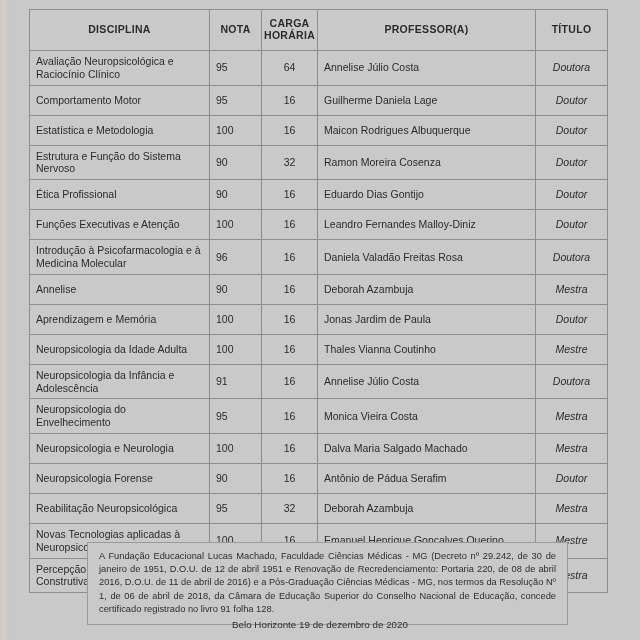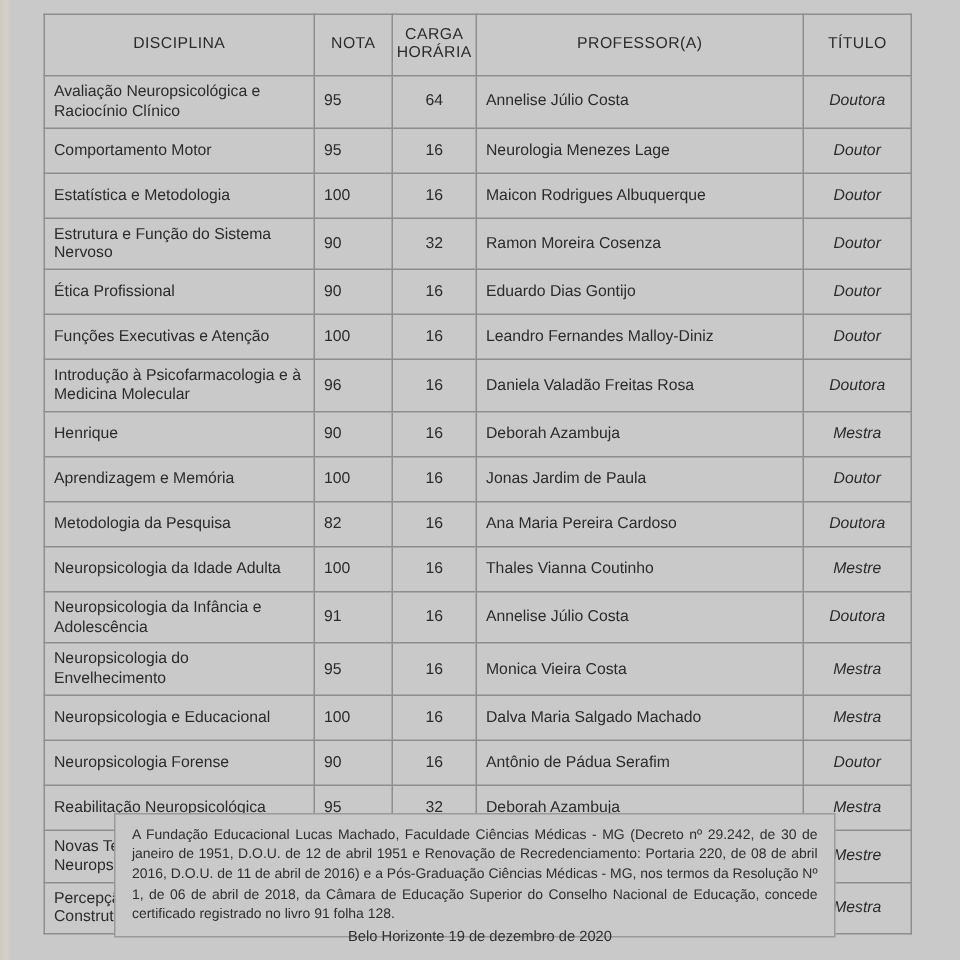--- a/index.html
+++ b/index.html
@@ -42,21 +42,21 @@
     table-layout: fixed;
   }
   .grades-table td, .grades-table th {
     border: 1px solid #8e8e8e;
     color: #2b2b2b;
     background: #c9c9c9;
     vertical-align: middle;
   }
   .grades-table thead th {
     font-size: 10.5px;
-    font-weight: normal;
+    font-weight: bold;
     text-align: center;
     letter-spacing: 0.3px;
     padding: 5px 2px;
     height: 30px;
     line-height: 1.12;
   }
   .col-disciplina { width: 180px; }
   .col-nota       { width: 52px;  }
   .col-carga      { width: 56px;  }
   .col-professor  { width: 218px; }
@@ -69,21 +69,21 @@
     height: 21px;
   }
   td.cell-disciplina { text-align: left;   padding-left: 7px; margin-left: 11px; }
   td.cell-nota       { text-align: left; }
   td.cell-carga      { text-align: center; }
   td.cell-professor  { text-align: left;   padding-left: 8px; }
   td.cell-titulo     { text-align: center; font-style: italic; }
 
   .footnote-box {
     position: absolute;
-    left: 76px;
+    left: 87px;
     top: 542px;
     width: 481px;
     box-sizing: border-box;
     border: 1px solid #9a9a9a;
     background: #c9c9c9;
     padding: 7px 11px 8px 11px;
   }
   .footnote-text {
     margin: 0;
     font-size: 9.3px;
@@ -135,21 +135,21 @@
           <td class="cell-disciplina">Avaliação Neuropsicológica e Raciocínio Clínico</td>
           <td class="cell-nota">95</td>
           <td class="cell-carga">64</td>
           <td class="cell-professor">Annelise Júlio Costa</td>
           <td class="cell-titulo">Doutora</td>
         </tr>
         <tr>
           <td class="cell-disciplina">Comportamento Motor</td>
           <td class="cell-nota">95</td>
           <td class="cell-carga">16</td>
-          <td class="cell-professor">Neurologia Menezes Lage</td>
+          <td class="cell-professor">Guilherme Daniela Lage</td>
           <td class="cell-titulo">Doutor</td>
         </tr>
         <tr>
           <td class="cell-disciplina">Estatística e Metodologia</td>
           <td class="cell-nota">100</td>
           <td class="cell-carga">16</td>
           <td class="cell-professor">Maicon Rodrigues Albuquerque</td>
           <td class="cell-titulo">Doutor</td>
         </tr>
         <tr>
@@ -174,39 +174,32 @@
           <td class="cell-titulo">Doutor</td>
         </tr>
         <tr>
           <td class="cell-disciplina">Introdução à Psicofarmacologia e à Medicina Molecular</td>
           <td class="cell-nota">96</td>
           <td class="cell-carga">16</td>
           <td class="cell-professor">Daniela Valadão Freitas Rosa</td>
           <td class="cell-titulo">Doutora</td>
         </tr>
         <tr>
-          <td class="cell-disciplina">Henrique</td>
+          <td class="cell-disciplina">Annelise</td>
           <td class="cell-nota">90</td>
           <td class="cell-carga">16</td>
           <td class="cell-professor">Deborah Azambuja</td>
           <td class="cell-titulo">Mestra</td>
         </tr>
         <tr>
           <td class="cell-disciplina">Aprendizagem e Memória</td>
           <td class="cell-nota">100</td>
           <td class="cell-carga">16</td>
           <td class="cell-professor">Jonas Jardim de Paula</td>
           <td class="cell-titulo">Doutor</td>
-        </tr>
-        <tr>
-          <td class="cell-disciplina">Metodologia da Pesquisa</td>
-          <td class="cell-nota">82</td>
-          <td class="cell-carga">16</td>
-          <td class="cell-professor">Ana Maria Pereira Cardoso</td>
-          <td class="cell-titulo">Doutora</td>
         </tr>
         <tr>
           <td class="cell-disciplina">Neuropsicologia da Idade Adulta</td>
           <td class="cell-nota">100</td>
           <td class="cell-carga">16</td>
           <td class="cell-professor">Thales Vianna Coutinho</td>
           <td class="cell-titulo">Mestre</td>
         </tr>
         <tr>
           <td class="cell-disciplina">Neuropsicologia da Infância e Adolescência</td>
@@ -216,21 +209,21 @@
           <td class="cell-titulo">Doutora</td>
         </tr>
         <tr>
           <td class="cell-disciplina">Neuropsicologia do Envelhecimento</td>
           <td class="cell-nota">95</td>
           <td class="cell-carga">16</td>
           <td class="cell-professor">Monica Vieira Costa</td>
           <td class="cell-titulo">Mestra</td>
         </tr>
         <tr>
-          <td class="cell-disciplina">Neuropsicologia e Educacional</td>
+          <td class="cell-disciplina">Neuropsicologia e Neurologia</td>
           <td class="cell-nota">100</td>
           <td class="cell-carga">16</td>
           <td class="cell-professor">Dalva Maria Salgado Machado</td>
           <td class="cell-titulo">Mestra</td>
         </tr>
         <tr>
           <td class="cell-disciplina">Neuropsicologia Forense</td>
           <td class="cell-nota">90</td>
           <td class="cell-carga">16</td>
           <td class="cell-professor">Antônio de Pádua Serafim</td>

